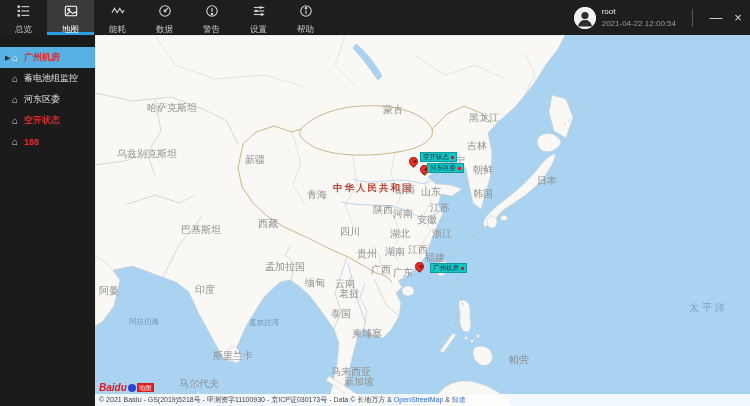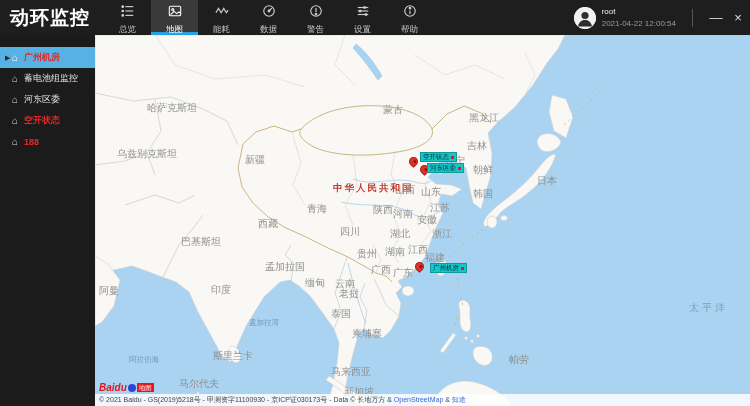--- a/index.html
+++ b/index.html
@@ -67,21 +67,20 @@
                  background:rgba(255,255,255,0.82); font-size:7px; line-height:12px;
                  color:#444; padding-left:4px; white-space:nowrap; overflow:hidden; z-index:5; }
   .attribution a { color:#3a6ad6; text-decoration:none; cursor:pointer; }
 </style>
 </head>
 <body>
 
 <div class="app">
 
   <header class="topbar">
-    <div class="app-title">动环监控</div>
 
     <nav class="nav">
       <div class="nav-item">
         <span><svg viewBox="0 0 16 16" fill="none" stroke="#cfcfcf" stroke-width="1.3">
               <circle cx="2" cy="3" r="0.9" fill="#cfcfcf"></circle>
               <line x1="5" y1="3" x2="14" y2="3"></line>
               <circle cx="2" cy="8" r="0.9" fill="#cfcfcf"></circle>
               <line x1="5" y1="8" x2="14" y2="8"></line>
               <circle cx="2" cy="13" r="0.9" fill="#cfcfcf"></circle>
               <line x1="5" y1="13" x2="14" y2="13"></line>
@@ -265,21 +264,21 @@
           <path d="M362,243 L364,252 M366,262 L368,271 M362,282 L360,291"></path>
         </g>
       </svg>
 
       <div class="country-label">中华人民共和国</div>
       <div id="map-labels">
           <span class="mlabel land" style="left: 52px; top: 66px;">哈萨克斯坦</span>
           <span class="mlabel land" style="left: 22px; top: 112px;">乌兹别克斯坦</span>
           <span class="mlabel land" style="left: 248px; top: 68px; padding-left: 40px;">蒙古</span>
           <span class="mlabel land" style="left: 150px; top: 118px;">新疆</span>
-          <span class="mlabel land" style="left: 212px; top: 167px; text-align: center;">青海</span>
+          <span class="mlabel land" style="left: 212px; top: 153px; text-align: center;">青海</span>
           <span class="mlabel land" style="left: 163px; top: 182px;">西藏</span>
           <span class="mlabel land" style="left: 245px; top: 190px;">四川</span>
           <span class="mlabel land" style="left: 278px; top: 168px;">陕西</span>
           <span class="mlabel land" style="left: 300px; top: 148px;">山西</span>
           <span class="mlabel land" style="left: 326px; top: 150px;">山东</span>
           <span class="mlabel land" style="left: 298px; top: 172px;">河南</span>
           <span class="mlabel land" style="left: 295px; top: 192px;">湖北</span>
           <span class="mlabel land" style="left: 290px; top: 210px;">湖南</span>
           <span class="mlabel land" style="left: 313px; top: 208px;">江西</span>
           <span class="mlabel land" style="left: 322px; top: 178px;">安徽</span>
@@ -289,34 +288,34 @@
           <span class="mlabel land" style="left: 262px; top: 212px;">贵州</span>
           <span class="mlabel land" style="left: 240px; top: 242px; text-align: right;">云南</span>
           <span class="mlabel land" style="left: 276px; top: 228px;">广西</span>
           <span class="mlabel land" style="left: 298px; top: 231px;">广东</span>
           <span class="mlabel land" style="left: 374px; top: 76px;">黑龙江</span>
           <span class="mlabel land" style="left: 372px; top: 104px;">吉林</span>
           <span class="mlabel land" style="left: 350px; top: 119px;">辽宁</span>
           <span class="mlabel land" style="left: 378px; top: 128px;">朝鲜</span>
           <span class="mlabel land" style="left: 378px; top: 152px;">韩国</span>
           <span class="mlabel land" style="left: 442px; top: 139px;">日本</span>
-          <span class="mlabel land" style="left: 58px; top: 200px; padding-left: 28px;">巴基斯坦</span>
-          <span class="mlabel land" style="left: 116px; top: 248px;">印度</span>
+          <span class="mlabel land" style="left: 58px; top: 188px; padding-left: 28px;">巴基斯坦</span>
+          <span class="mlabel land" style="left: 100px; top: 248px;">印度</span>
           <span class="mlabel land" style="left: 170px; top: 225px;">孟加拉国</span>
           <span class="mlabel land" style="left: 204px; top: 241px; margin-left: 6px;">缅甸</span>
           <span class="mlabel land" style="left: 244px; top: 252px;">老挝</span>
           <span class="mlabel land" style="left: 236px; top: 272px;">泰国</span>
           <span class="mlabel land" style="left: 257px; top: 292px;">柬埔寨</span>
           <span class="mlabel land" style="left: 4px; top: 249px;">阿曼</span>
           <span class="mlabel land" style="left: 118px; top: 314px;">斯里兰卡</span>
           <span class="mlabel land" style="left: 84px; top: 342px;">马尔代夫</span>
           <span class="mlabel land" style="left: 236px; top: 330px;">马来西亚</span>
-          <span class="mlabel land" style="left: 249px; top: 350px;">新加坡</span>
+          <span class="mlabel land" style="left: 249px; top: 340px;">新加坡</span>
           <span class="mlabel land" style="left: 414px; top: 318px;">帕劳</span>
-          <span class="mlabel sea" style="left: 34px; top: 282px; margin-top: 38px;">阿拉伯海</span>
+          <span class="mlabel sea" style="left: 34px; top: 282px;">阿拉伯海</span>
           <span class="mlabel sea" style="left: 154px; top: 283px;">孟加拉湾</span>
           <span class="mlabel ocean" style="left: 594px; top: 266px;">太平洋</span>
         </div>
       <div id="map-markers">
           <div class="pin" style="left: 314px; top: 122px;"></div>
           <div class="chip" style="left: 325px; top: 117px;">空开状态<i></i></div>
           <div class="pin" style="left: 325px; top: 130px;"></div>
           <div class="chip" style="left: 332px; top: 128px;">河东区委<i></i></div>
           <div class="pin" style="left: 320px; top: 227px;"></div>
           <div class="chip" style="left: 335px; top: 228px;">广州机房<i></i></div>

